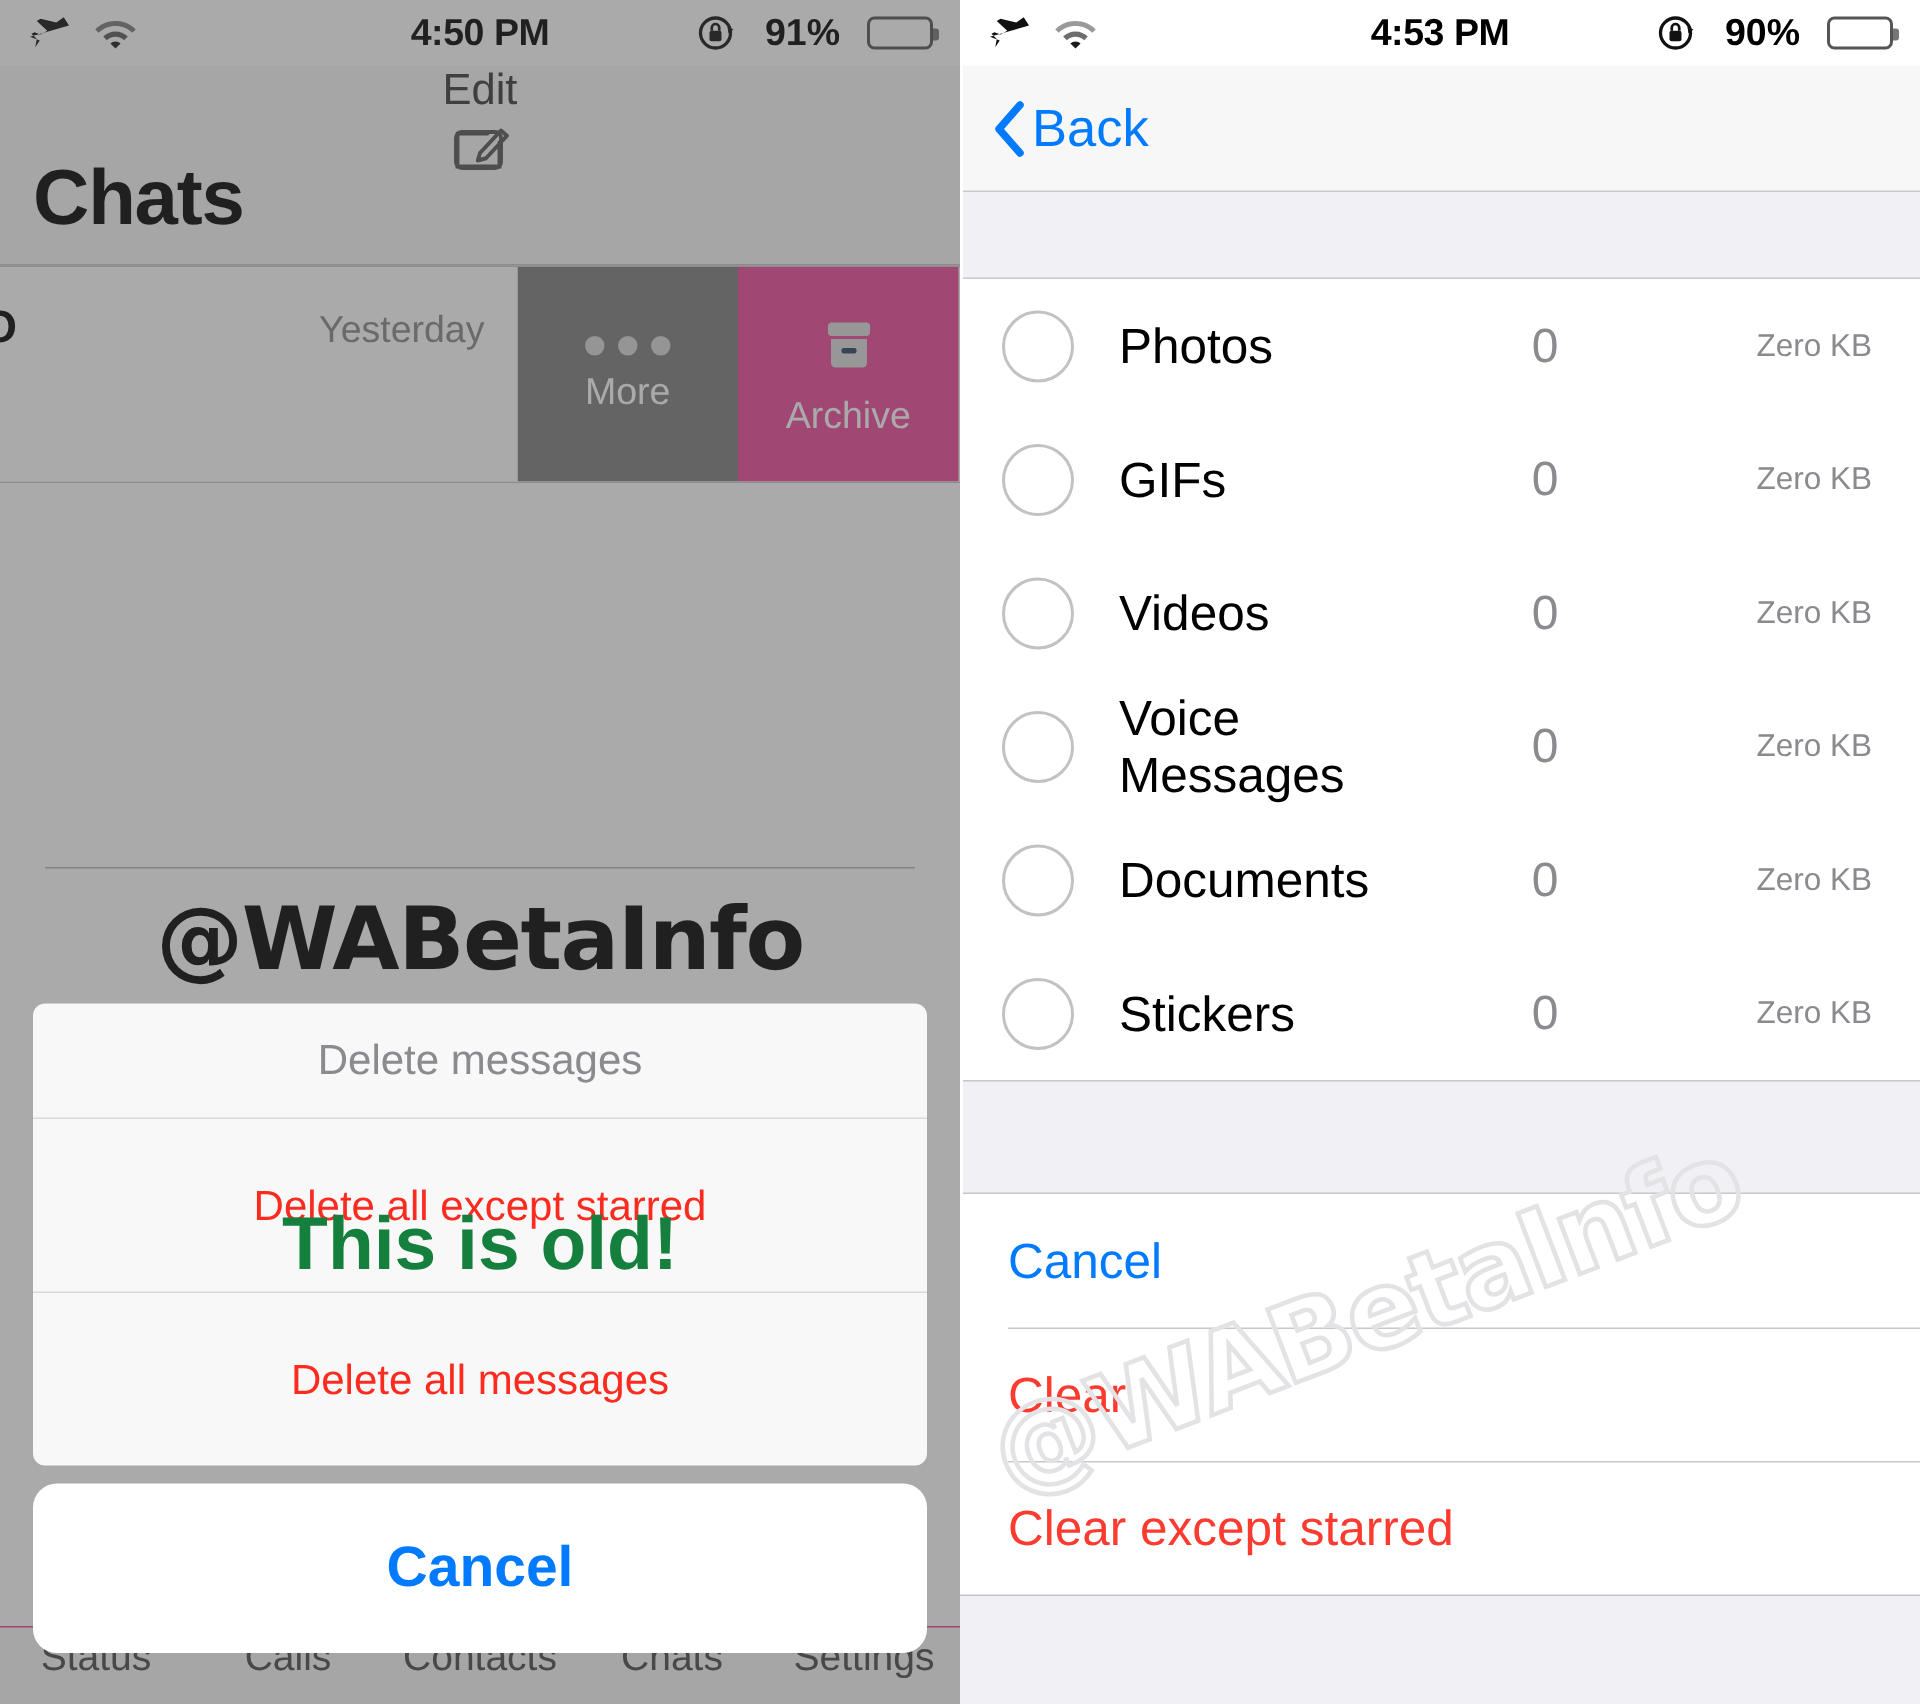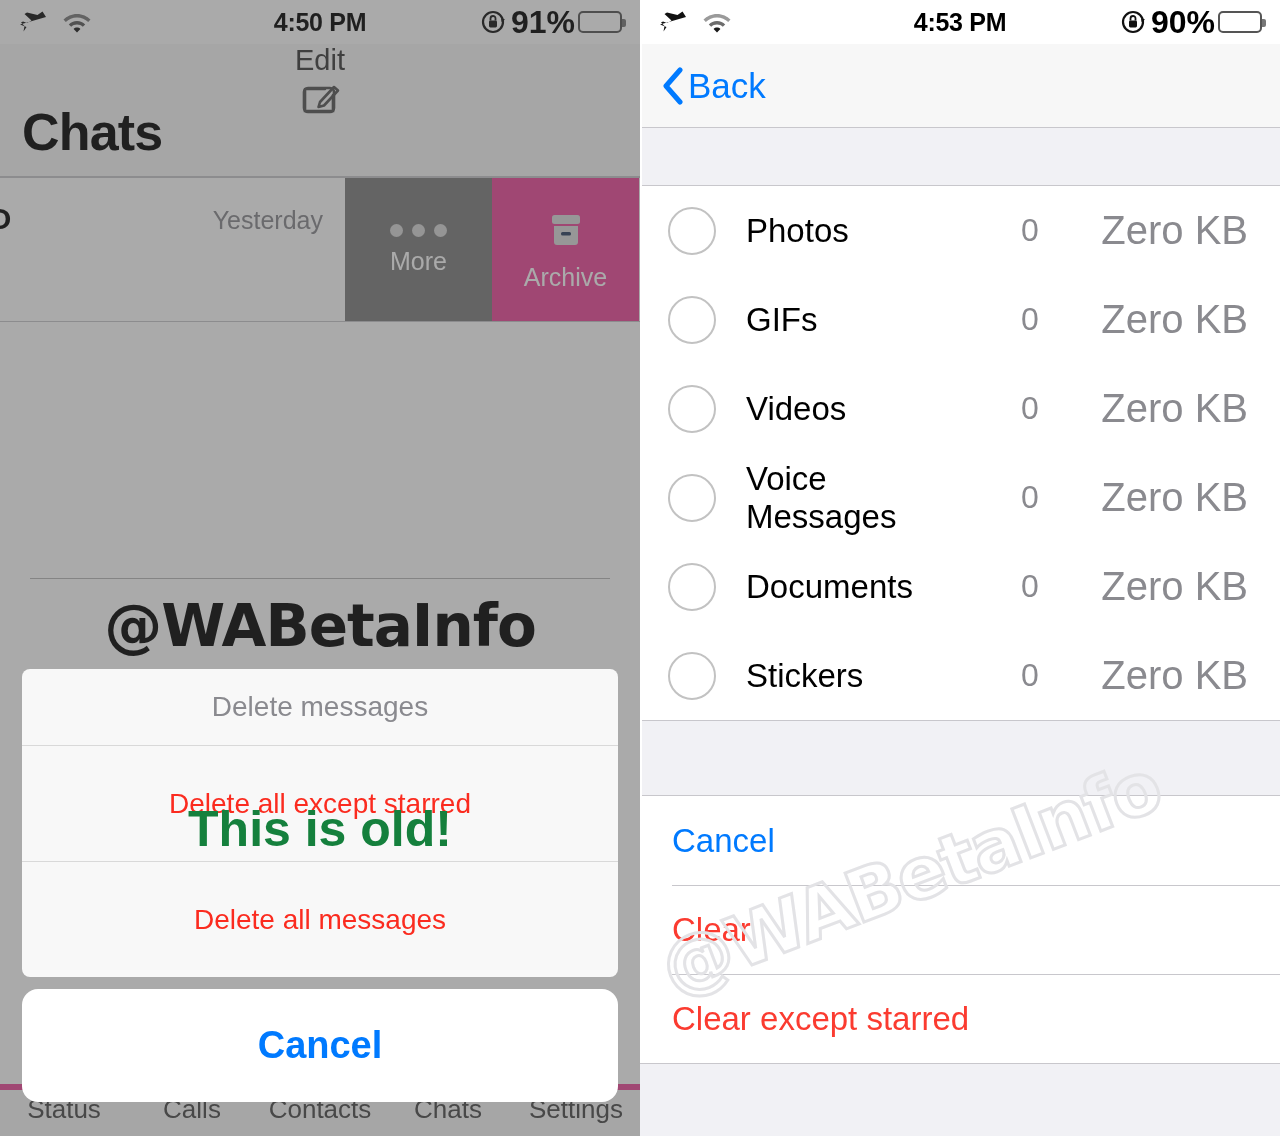--- a/index.html
+++ b/index.html
@@ -48,22 +48,22 @@
   }
   .sb-left { display: flex; align-items: center; gap: 14px; }
   .sb-time {
     position: absolute; left: 0; right: 0;
     text-align: center;
     font-size: 25px; font-weight: bold;
     letter-spacing: -0.3px;
   }
   .sb-right {
     margin-left: auto;
-    display: flex; align-items: center; gap: 3px;
-    font-size: 32px; font-weight: bold;
+    display: flex; align-items: center; gap: 18px;
+    font-size: 25px; font-weight: bold;
     z-index: 2;
   }
   .icon-plane svg, .icon-wifi svg, .icon-rotlock svg { display: block; }
   .batt {
     width: 44px; height: 22px;
     border: 2px solid #555; border-radius: 5px;
     position: relative; padding: 2px;
   }
   .batt .fill { height: 100%; background: #ffcc00; border-radius: 2px; }
   .batt::after {
@@ -196,21 +196,21 @@
     border-radius: 16px;
     display: flex; align-items: center; justify-content: center;
     font-size: 38px; font-weight: bold; color: #007aff;
   }
 
   
   .tabbar {
     position: absolute; left: 0; right: 0; bottom: 0;
     height: 52px;
     background: #f7f7f7;
-    border-top: 6px solid #ec4899;
+    border-top: 1px solid #ec4899;
     display: flex; align-items: flex-start;
     padding-top: 4px;
     z-index: 20;
   }
   .tab {
     flex: 1; text-align: center;
     font-size: 26px; color: #4a4a4a;
   }
 
   
@@ -263,21 +263,21 @@
   .row-label {
     margin-left: 30px;
     font-size: 33px; color: #000;
     flex: 1;
   }
   .row-count {
     font-size: 32px; color: #8a8a8f;
     width: 120px; text-align: center;
   }
   .row-size {
-    font-size: 40px; color: #8a8a8f;
+    font-size: 21px; color: #8a8a8f;
     width: 190px; text-align: right;
     padding-right: 32px;
   }
 
   .action-list { background: #ffffff; }
   .action-row {
     height: 89px;
     display: flex; align-items: center;
     padding-left: 32px;
     font-size: 33px;

